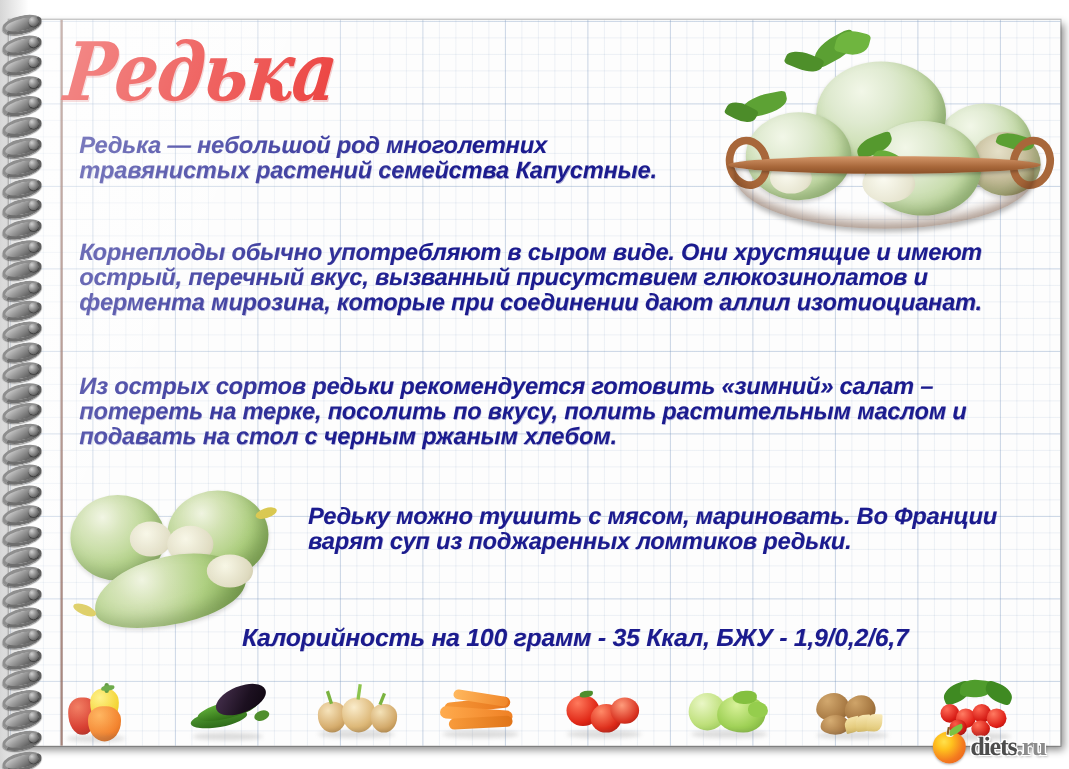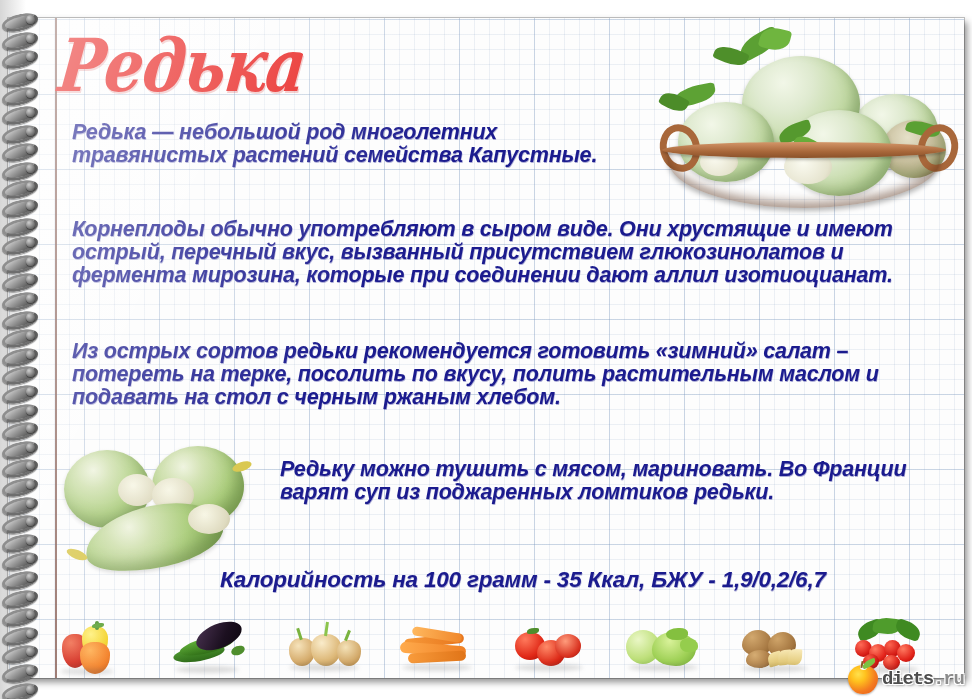--- a/index.html
+++ b/index.html
@@ -209,22 +209,22 @@
   }
   #wm-apple{
     position:relative;width:30px;height:29px;border-radius:50% 50% 48% 48%/46% 46% 54% 54%;
     background:radial-gradient(circle at 34% 32%,#ffe14d 0%,#ffc21e 26%,#f47b1f 62%,#e2551a 100%);
     box-shadow:0 1px 2px rgba(0,0,0,.30);
   }
   #wm-apple .dent{position:absolute;left:12px;top:-1px;width:7px;height:6px;border-radius:50%;background:#fdfdfd;}
   #wm-leaf{position:absolute;left:14px;top:-5px;width:14px;height:7px;border-radius:70% 10% 70% 10%;background:#7cc243;transform:rotate(-22deg);}
   #wm-stem{position:absolute;left:13px;top:-4px;width:2px;height:7px;background:#8a5a20;transform:rotate(10deg);}
   #wm-text{
-    font-family:Liberation Mono, monospace;
-    font-weight:700;font-size:19px;letter-spacing:-1.2px;
+    font-family:Liberation Serif, serif;
+    font-weight:700;font-size:24px;letter-spacing:-1.2px;
     color:#4d4d4d;
     text-shadow:1px 1px 0 #fff, -1px -1px 0 #fff, 1px -1px 0 #fff, -1px 1px 0 #fff, 2px 2px 2px rgba(0,0,0,.22);
     white-space:nowrap;
   }
   #wm-text .tld{color:#8c8c8c;font-weight:700;}
 </style>
 </head>
 <body>
 
 <div id="page">

